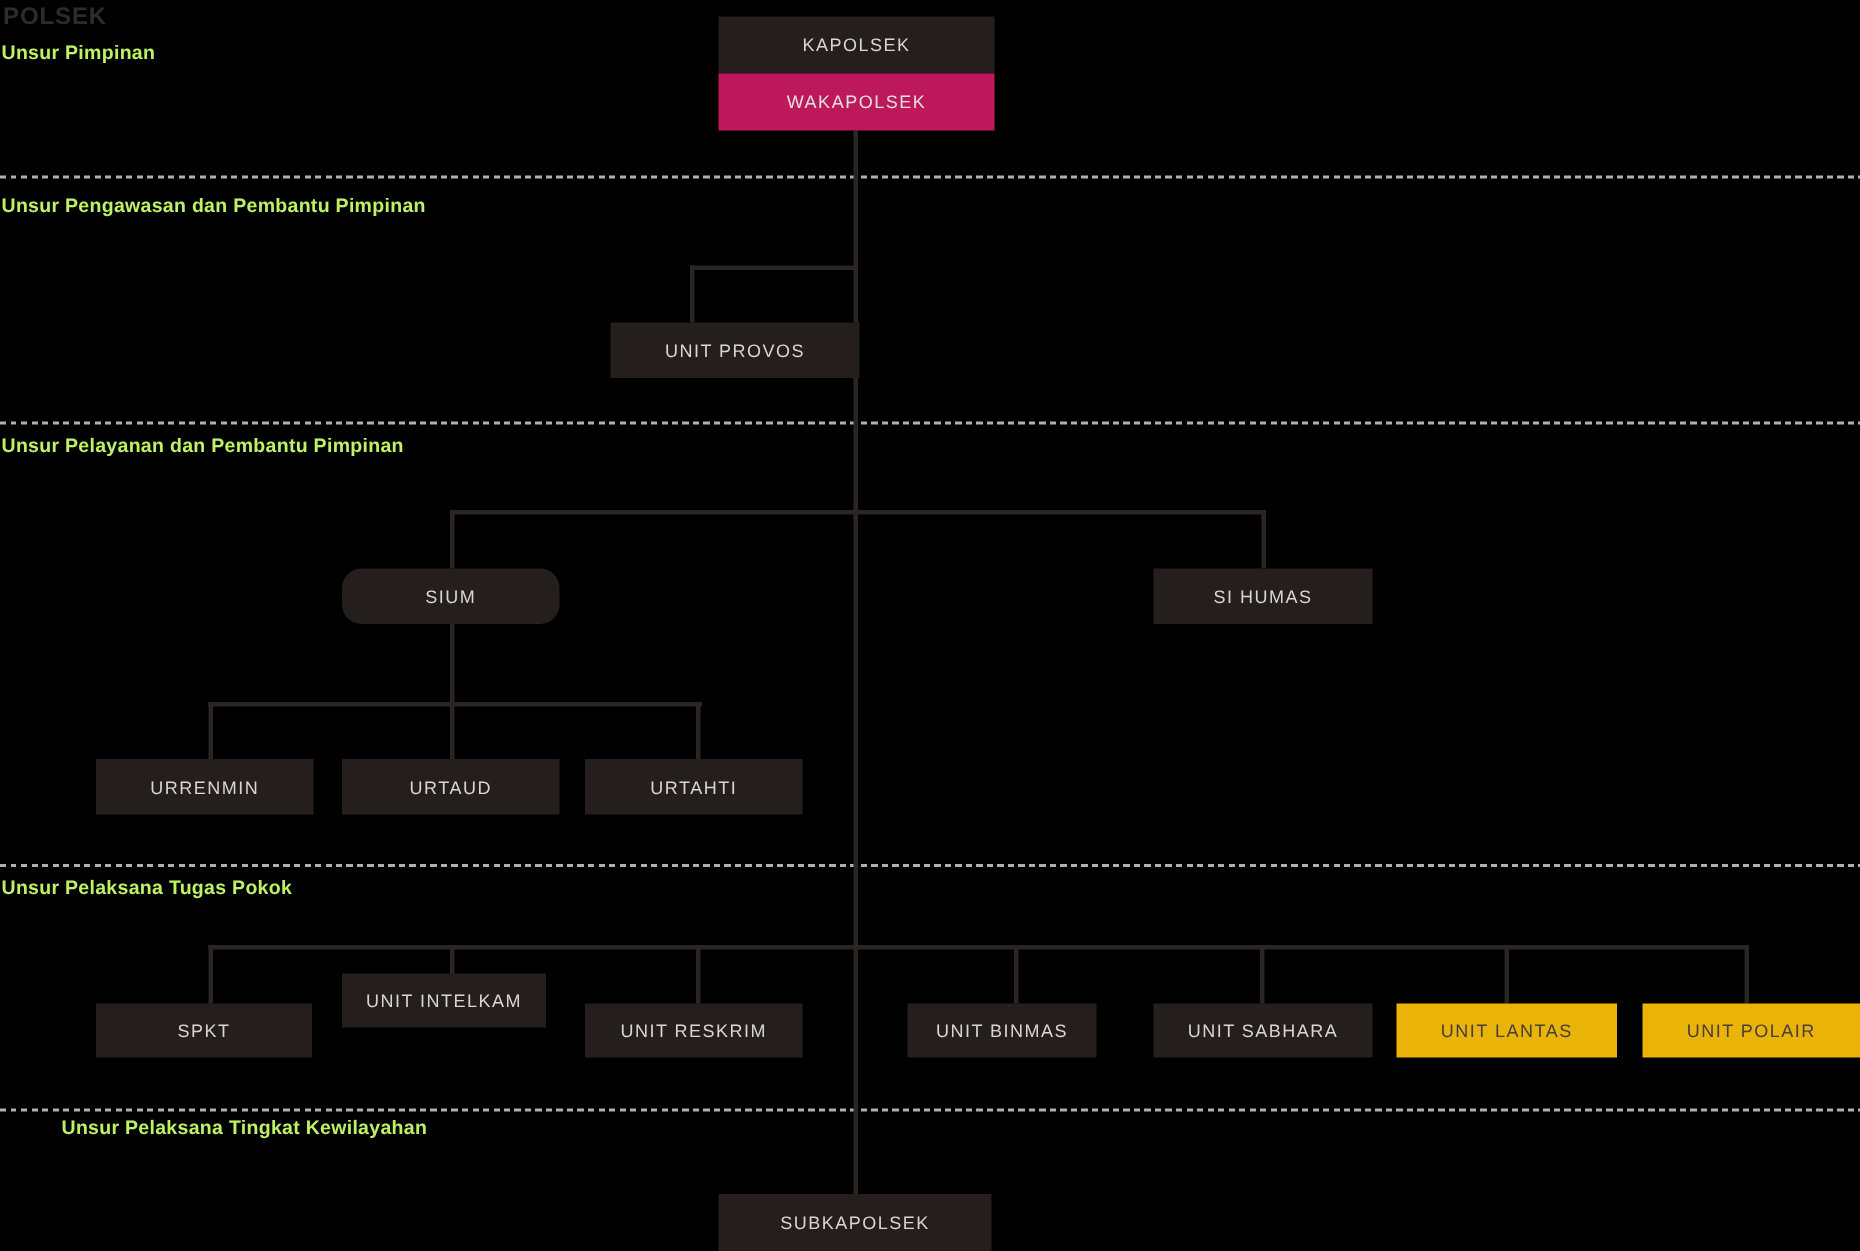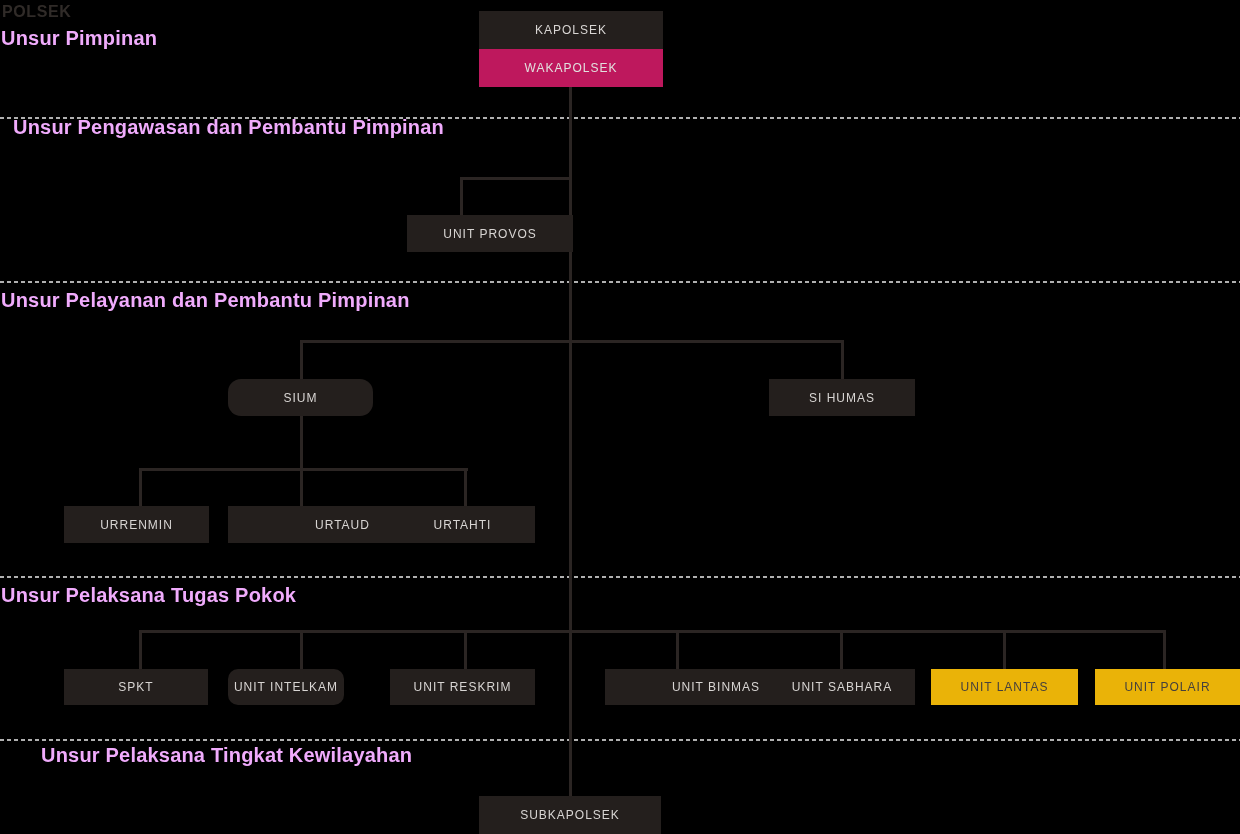--- a/index.html
+++ b/index.html
@@ -6,25 +6,25 @@
   #stage{
     position:relative;width:1240px;height:834px;background:#000000;
     overflow:hidden;font-family:"Liberation Sans",sans-serif;
     -webkit-font-smoothing:antialiased;
   }
   .title{
     position:absolute;left:2px;top:3px;font-size:16px;font-weight:800;
     letter-spacing:.6px;color:#302b28;
   }
   .sec-label{
-    position:absolute;left:1px;font-size:20px;font-weight:700;
-    letter-spacing:.2px;color:#f0abfc;
+    position:absolute;left:1px;font-size:13px;font-weight:700;
+    letter-spacing:.2px;color:#bef264;
   }
   .sec-pimpinan{top:27px;}
-  .sec-pengawasan{top:116px;padding-left:12px;}
+  .sec-pengawasan{top:129px;}
   .sec-pelayanan{top:289px;}
   .sec-pokok{top:584px;}
   .sec-kewilayahan{top:744px;margin-left:40px;}
   .dash{
     position:absolute;left:0;width:1240px;height:2px;
     background:repeating-linear-gradient(to right,#b0b0b0 0 4px,transparent 4px 7px);
   }
   .dash1{top:117px;} .dash2{top:281px;} .dash3{top:576px;} .dash4{top:739px;}
   .line{position:absolute;background:#2b2523;}
   .node{
@@ -34,26 +34,26 @@
   }
   .node.gray{background:#be185d;color:#e2e0de;}
   .node.light{background:#eab308;color:#45403d;}
   
   .n-kapolsek{left:479px;top:11px;width:184px;height:38px;}
   .n-wakapolsek{left:479px;top:49px;width:184px;height:38px;}
   .n-provos{left:407px;top:215px;width:166px;height:37px;}
   .n-sium{left:228px;top:379px;width:145px;height:37px;border-radius:13px;}
   .n-sihumas{left:769px;top:379px;width:146px;height:37px;}
   .n-urrenmin{left:64px;top:506px;width:145px;height:37px;}
-  .n-urtaud{left:228px;top:506px;width:145px;height:37px;padding-left:42px;}
+  .n-urtaud{left:228px;top:506px;width:145px;height:37px;}
   .n-urtahti{left:390px;top:506px;width:145px;height:37px;}
   .n-spkt{left:64px;top:669px;width:144px;height:36px;}
-  .n-intelkam{left:228px;top:669px;width:116px;height:36px;border-radius:10px;}
+  .n-intelkam{left:228px;top:649px;width:136px;height:36px;}
   .n-reskrim{left:390px;top:669px;width:145px;height:36px;}
-  .n-binmas{left:605px;top:669px;width:126px;height:36px;padding-left:48px;}
+  .n-binmas{left:605px;top:669px;width:126px;height:36px;}
   .n-sabhara{left:769px;top:669px;width:146px;height:36px;}
   .n-lantas{left:931px;top:669px;width:147px;height:36px;}
   .n-polair{left:1095px;top:669px;width:145px;height:36px;}
   .n-subkapolsek{left:479px;top:796px;width:182px;height:38px;text-align:right;}
   
   .l-main{left:569px;top:87px;width:3px;height:709px;}
   .l-provos-h{left:460px;top:177px;width:112px;height:3px;}
   .l-provos-v{left:460px;top:177px;width:3px;height:38px;}
   .l-r3-h{left:300px;top:340px;width:544px;height:3px;}
   .l-r3-vsium{left:300px;top:340px;width:3px;height:39px;}

